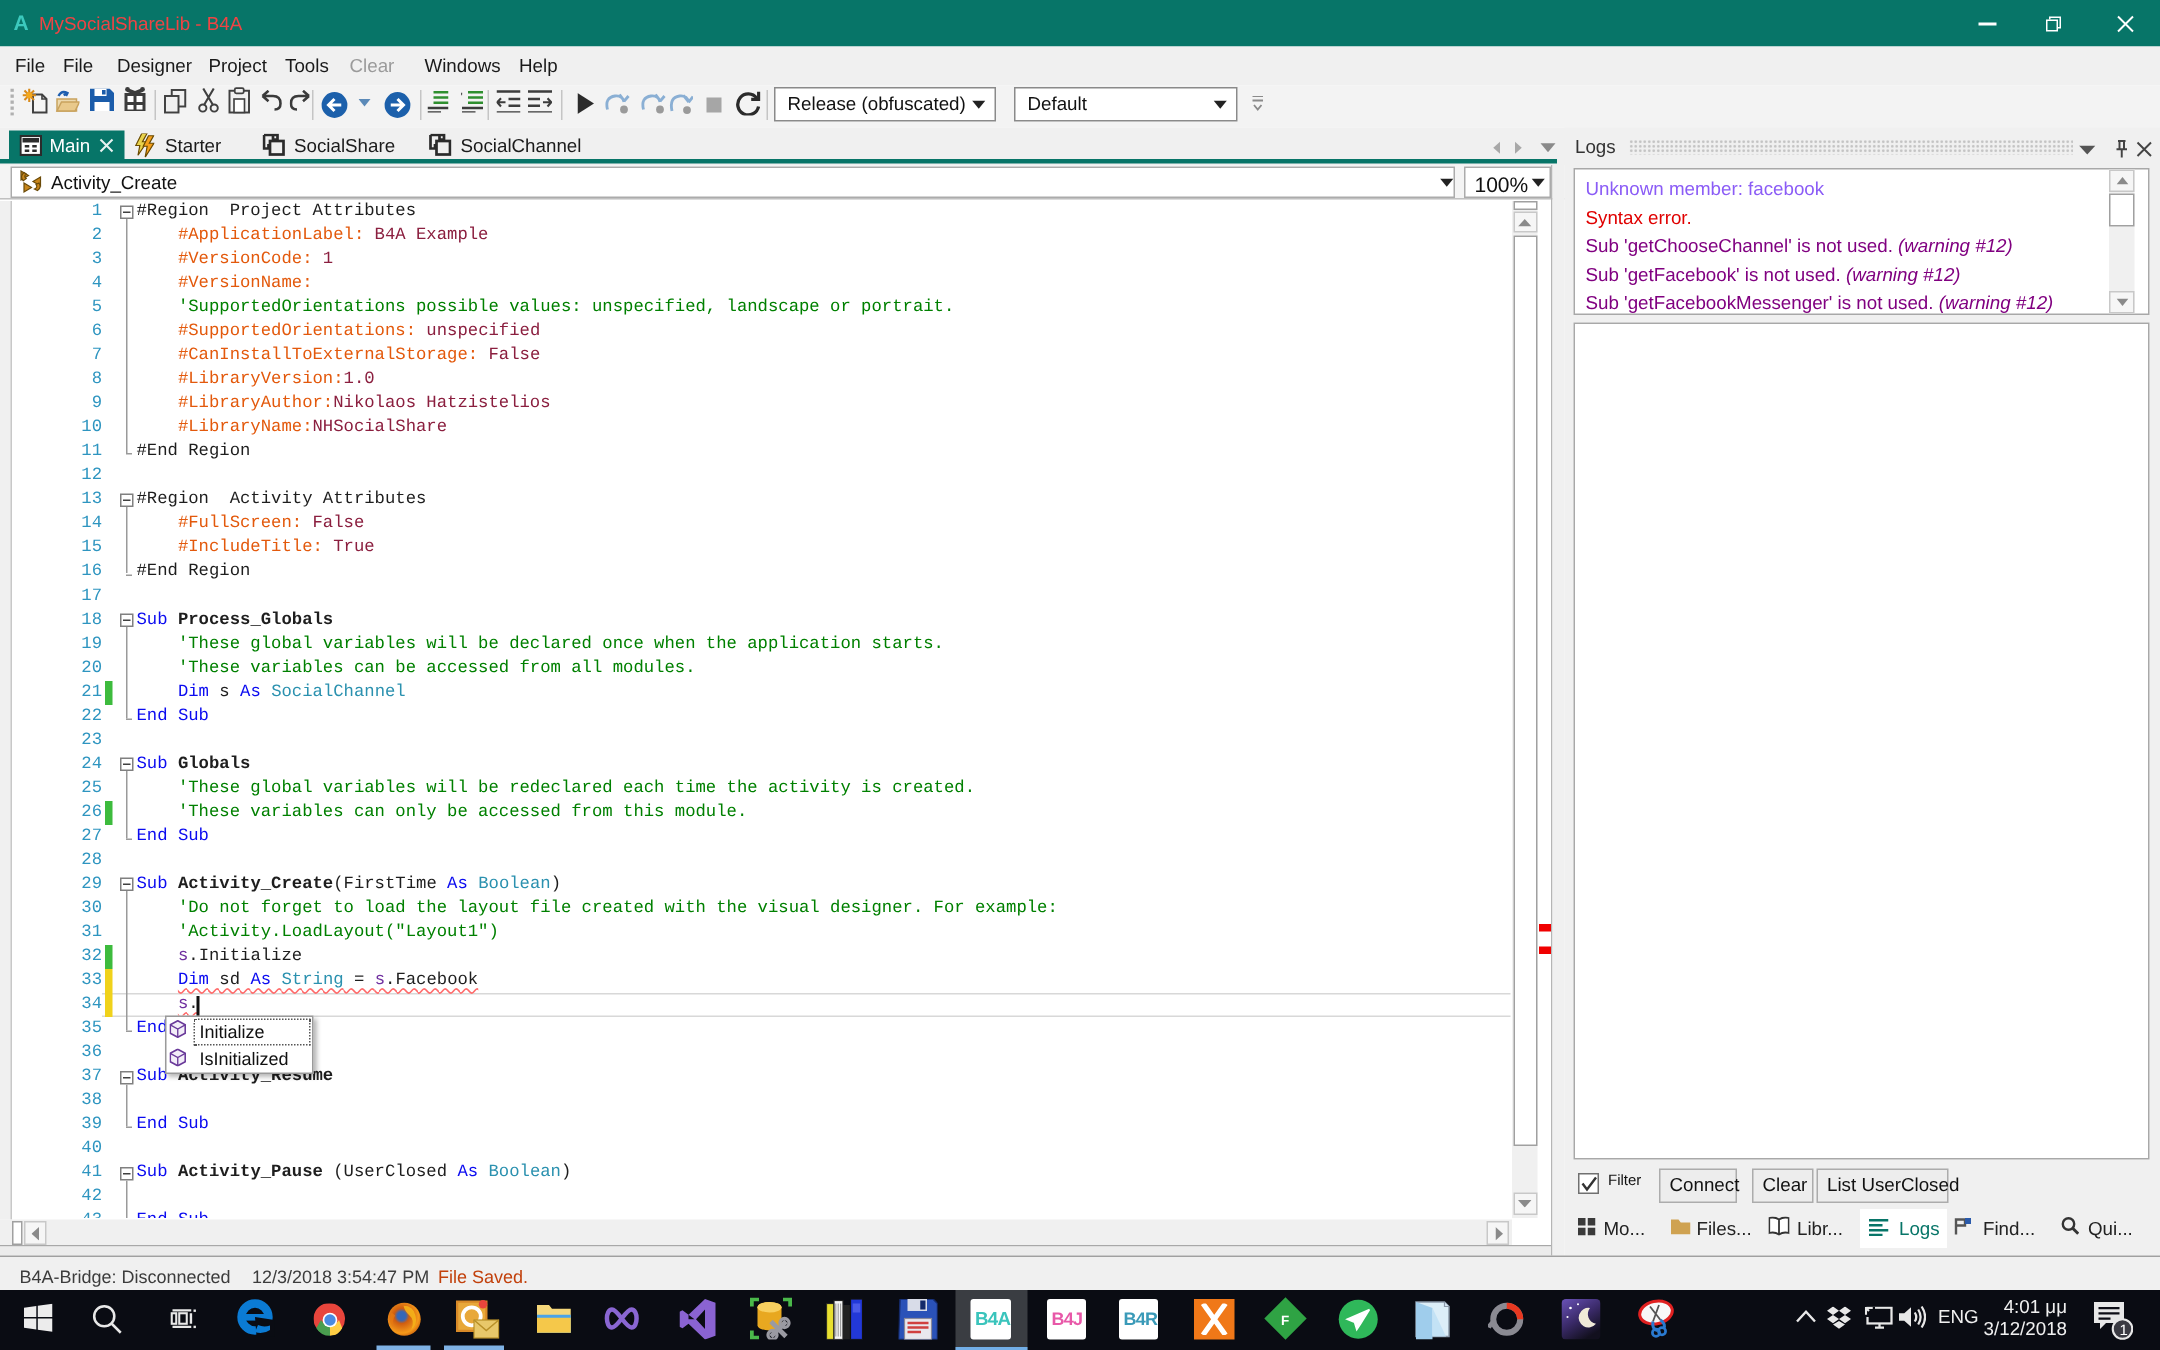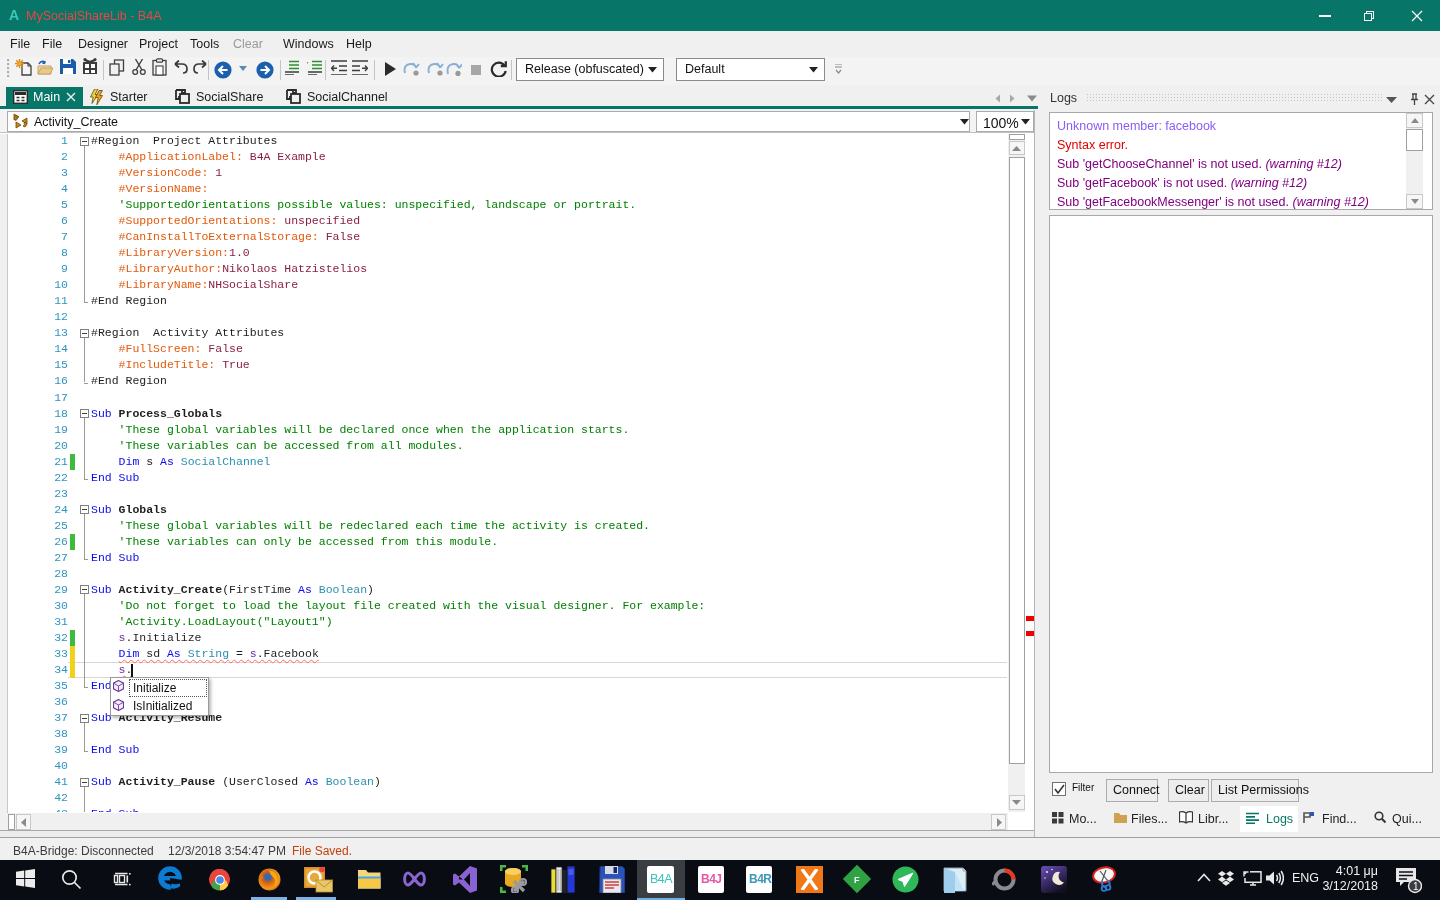--- a/index.html
+++ b/index.html
@@ -326,21 +326,21 @@
 <div class="abs" style="left:1052px;top:782px;width:14px;height:14px;background:#fff;border:1px solid #707070"></div>
 <svg class="abs" style="left:1054px;top:784px" width="11" height="11">
     <path d="M1 5 L4 9 L10 1" fill="none" stroke="#333" stroke-width="1.6"></path>
   </svg>
 <div class="abs" style="left:1072px;top:782px;font-size:10px;color:#111">Filter</div>
 <div class="abs" style="left:1106px;top:779px;width:52px;height:23px;background:#ededed;border:1px solid #acacac"></div>
 <div class="abs" style="left:1113px;top:783px;font-size:12.5px;color:#111">Connect</div>
 <div class="abs" style="left:1168px;top:779px;width:41px;height:23px;background:#ededed;border:1px solid #acacac"></div>
 <div class="abs" style="left:1175px;top:783px;font-size:12.5px;color:#111">Clear</div>
 <div class="abs" style="left:1211px;top:779px;width:88px;height:23px;background:#ededed;border:1px solid #acacac"></div>
-<div class="abs" style="left:1218px;top:783px;font-size:12.5px;color:#111">List Permissions</div>
+<div class="abs" style="left:1218px;top:783px;font-size:12.5px;color:#111">List UserClosed</div>
 <div class="abs" style="left:1240px;top:806px;width:58px;height:26px;background:#fff"></div>
 <svg class="abs" style="left:1052px;top:812px" width="12" height="12">
 <rect x="0" y="0" width="5" height="5" fill="#3a3a3a"></rect>
     <rect x="6.5" y="0" width="5" height="5" fill="#3a3a3a"></rect>
 <rect x="0" y="6.5" width="5" height="5" fill="#3a3a3a"></rect>
     <rect x="6.5" y="6.5" width="5" height="5" fill="#3a3a3a"></rect>
 </svg>
 <div class="abs" style="left:1069px;top:812px;font-size:12.5px;color:#222">Mo...</div>
 <svg class="abs" style="left:1114px;top:812px" width="13" height="11">
     <path d="M0 1 h5 l1.5 2 h6.5 v8 h-13 z" fill="#cfa251"></path>
@@ -458,21 +458,21 @@
 </svg>
 <svg class="abs" style="left:599px;top:866px" width="26" height="27">
 <path d="M1 0 h22 l3 3 v24 h-26 z" fill="#2a52b8" stroke="#142a6a" stroke-width="1"></path>
 <rect x="6" y="0" width="13" height="8" fill="#d8dce8"></rect>
     <rect x="14.5" y="1" width="3.5" height="6" fill="#142a6a"></rect>
 <rect x="4" y="13" width="18" height="14" fill="#e8e8ee" stroke="#8a8a9a" stroke-width="0.8"></rect>
 <path d="M6 16 h14 M6 19 h14 M6 22 h9" stroke="#d04040" stroke-width="1.6"></path>
 </svg>
 <div class="abs" style="left:637px;top:860px;width:48px;height:40px;background:#3a3d42"></div>
 <div class="abs" style="left:647px;top:866px;width:27px;height:27px;background:#fff;border-radius:2px"></div>
-<div class="abs" style="left:650px;top:872px;font-size:12.5px;font-weight:normal;color:#3ac4bc;letter-spacing:-0.5px">B4A</div>
+<div class="abs" style="left:650px;top:872px;font-size:12.5px;font-weight:bold;color:#3ac4bc;letter-spacing:-0.5px">B4A</div>
 <div class="abs" style="left:637px;top:897.5px;width:48px;height:2.5px;background:#72aee6"></div>
 <div class="abs" style="left:698px;top:866px;width:26px;height:27px;background:#fff;border-radius:2px"></div>
 <div class="abs" style="left:701px;top:872px;font-size:12px;font-weight:bold;color:#e858a8;letter-spacing:-0.5px">B4J</div>
 <div class="abs" style="left:746px;top:866px;width:26px;height:27px;background:#fff;border-radius:2px"></div>
 <div class="abs" style="left:749px;top:872px;font-size:12px;font-weight:bold;color:#3a9ab8;letter-spacing:-0.5px">B4R</div>
 <div class="abs" style="left:796px;top:866px;width:27px;height:27px;background:#f07818"></div>
 <svg class="abs" style="left:800px;top:869px" width="19" height="21">
     <path d="M2 0 L17 21 M17 0 L2 21" stroke="#fff" stroke-width="3.4"></path>
   </svg>
 <svg class="abs" style="left:842px;top:864px" width="30" height="30">

